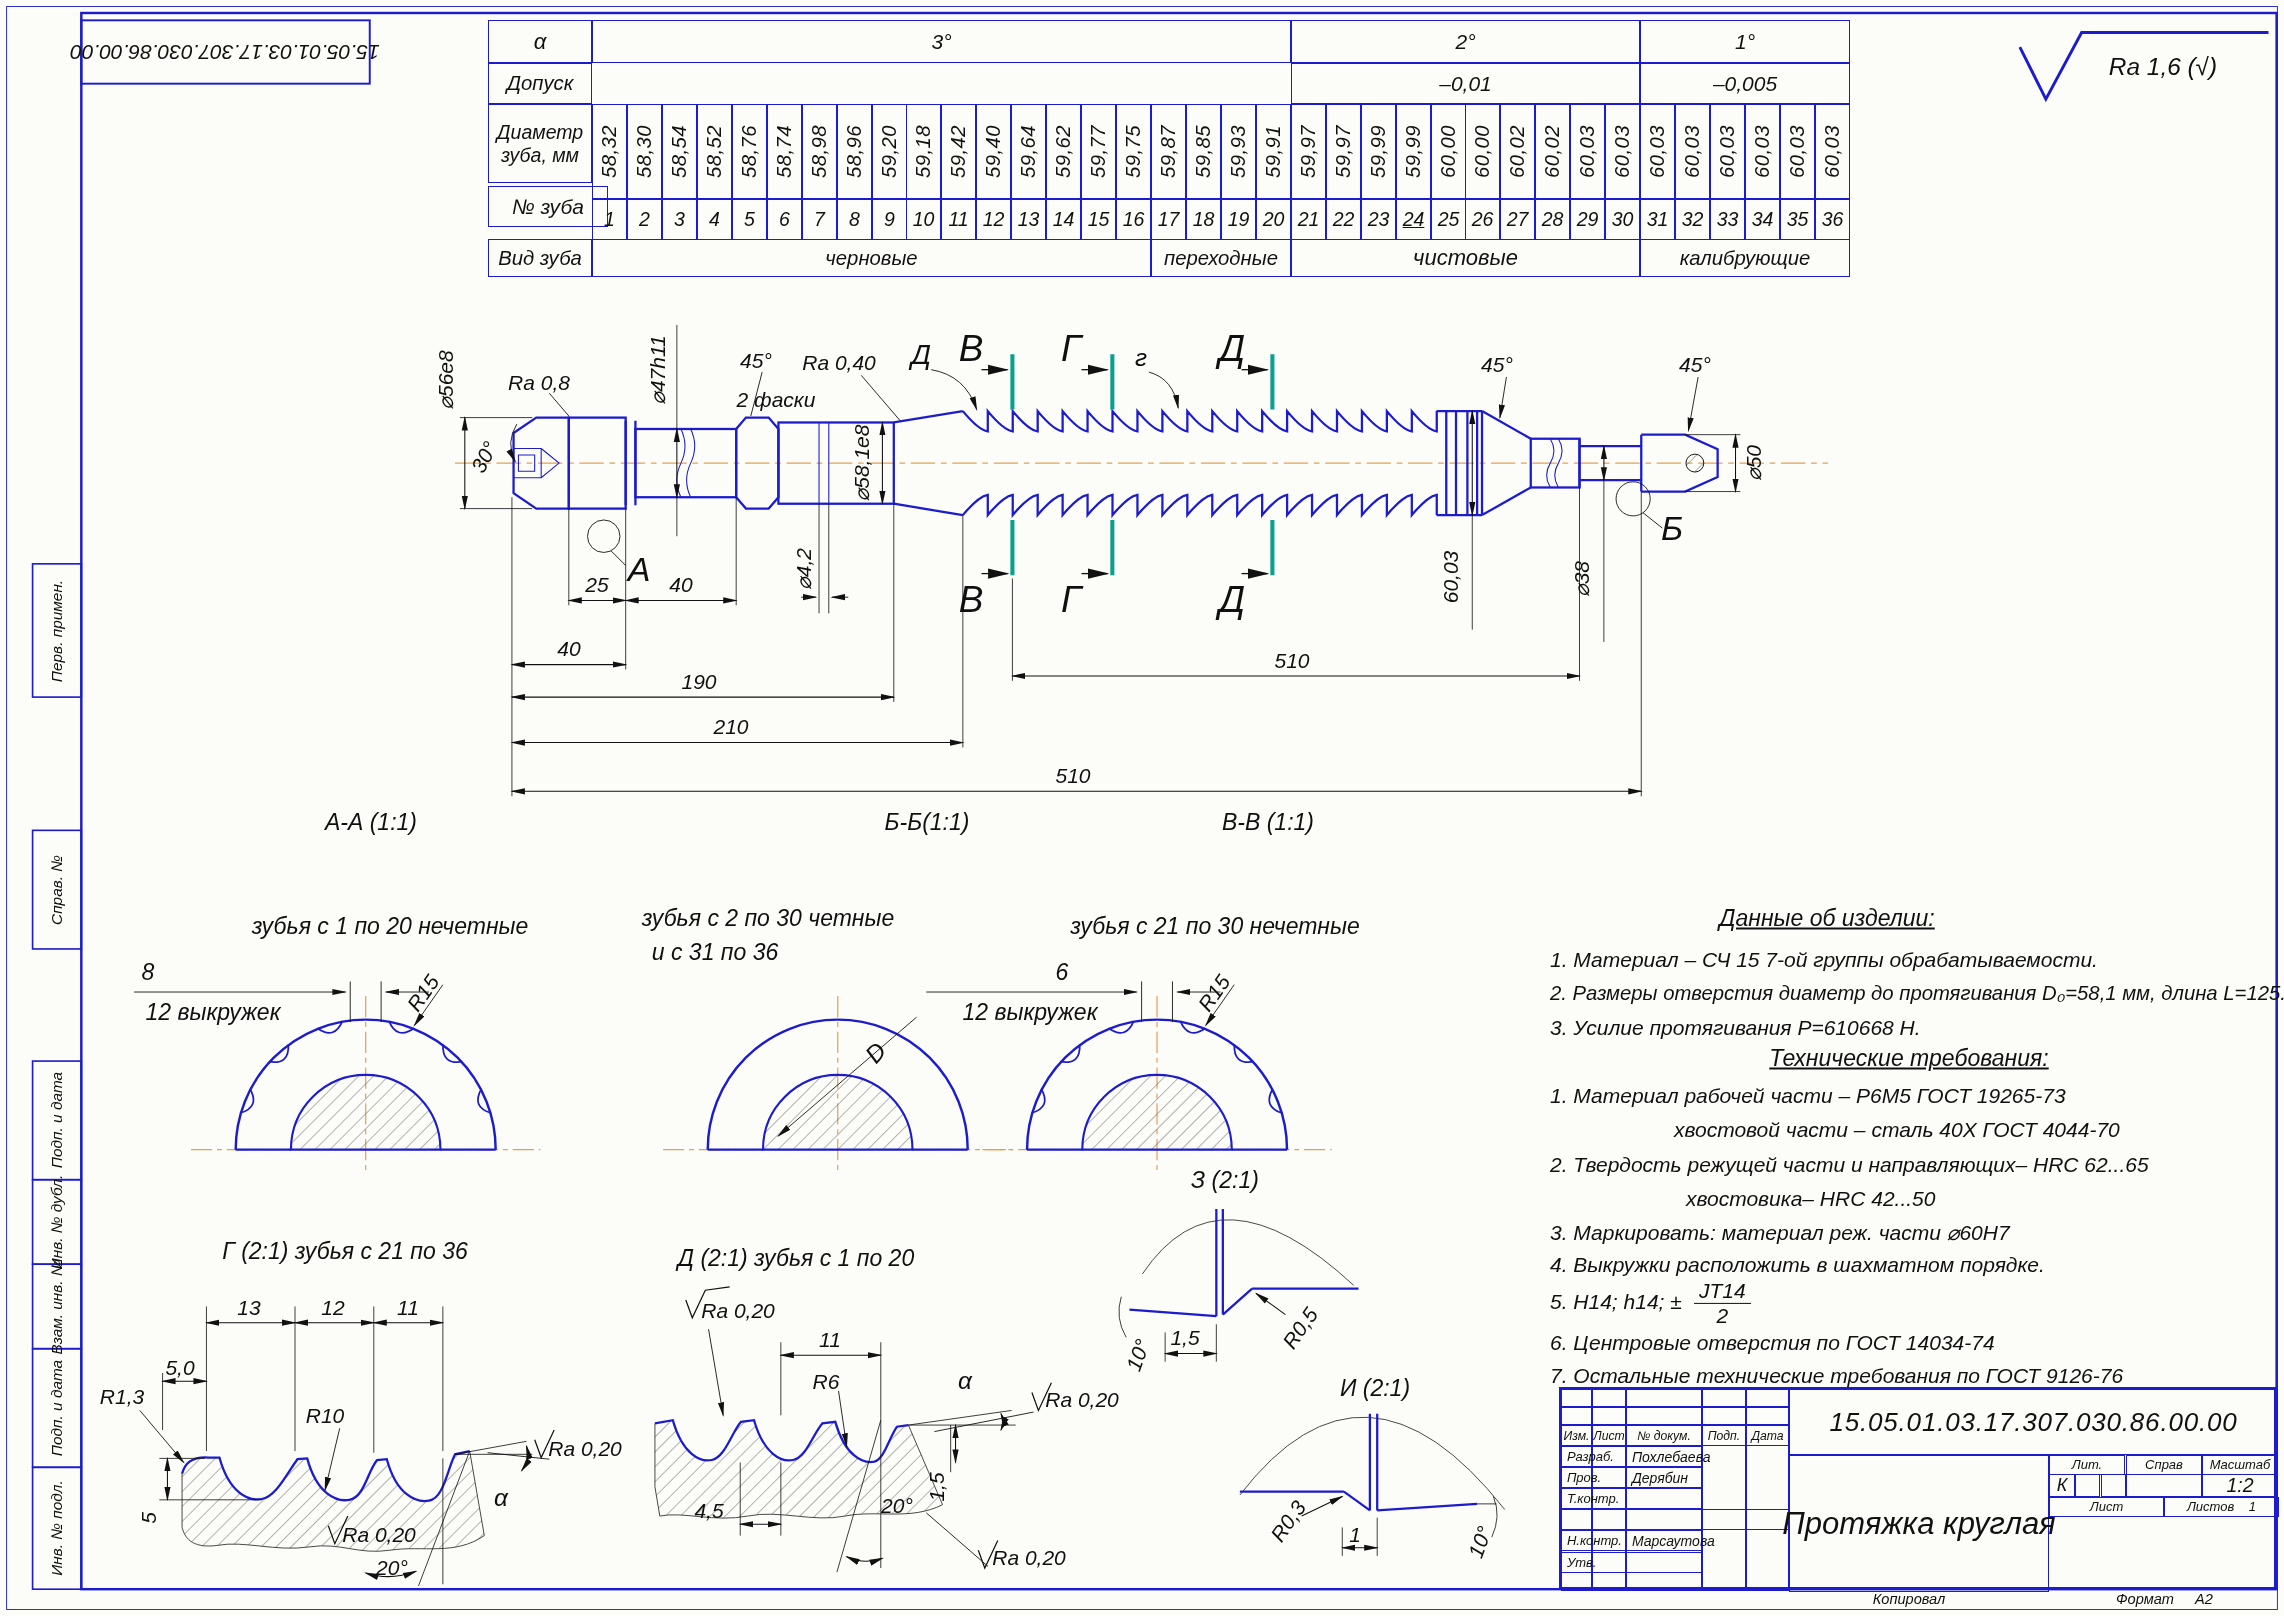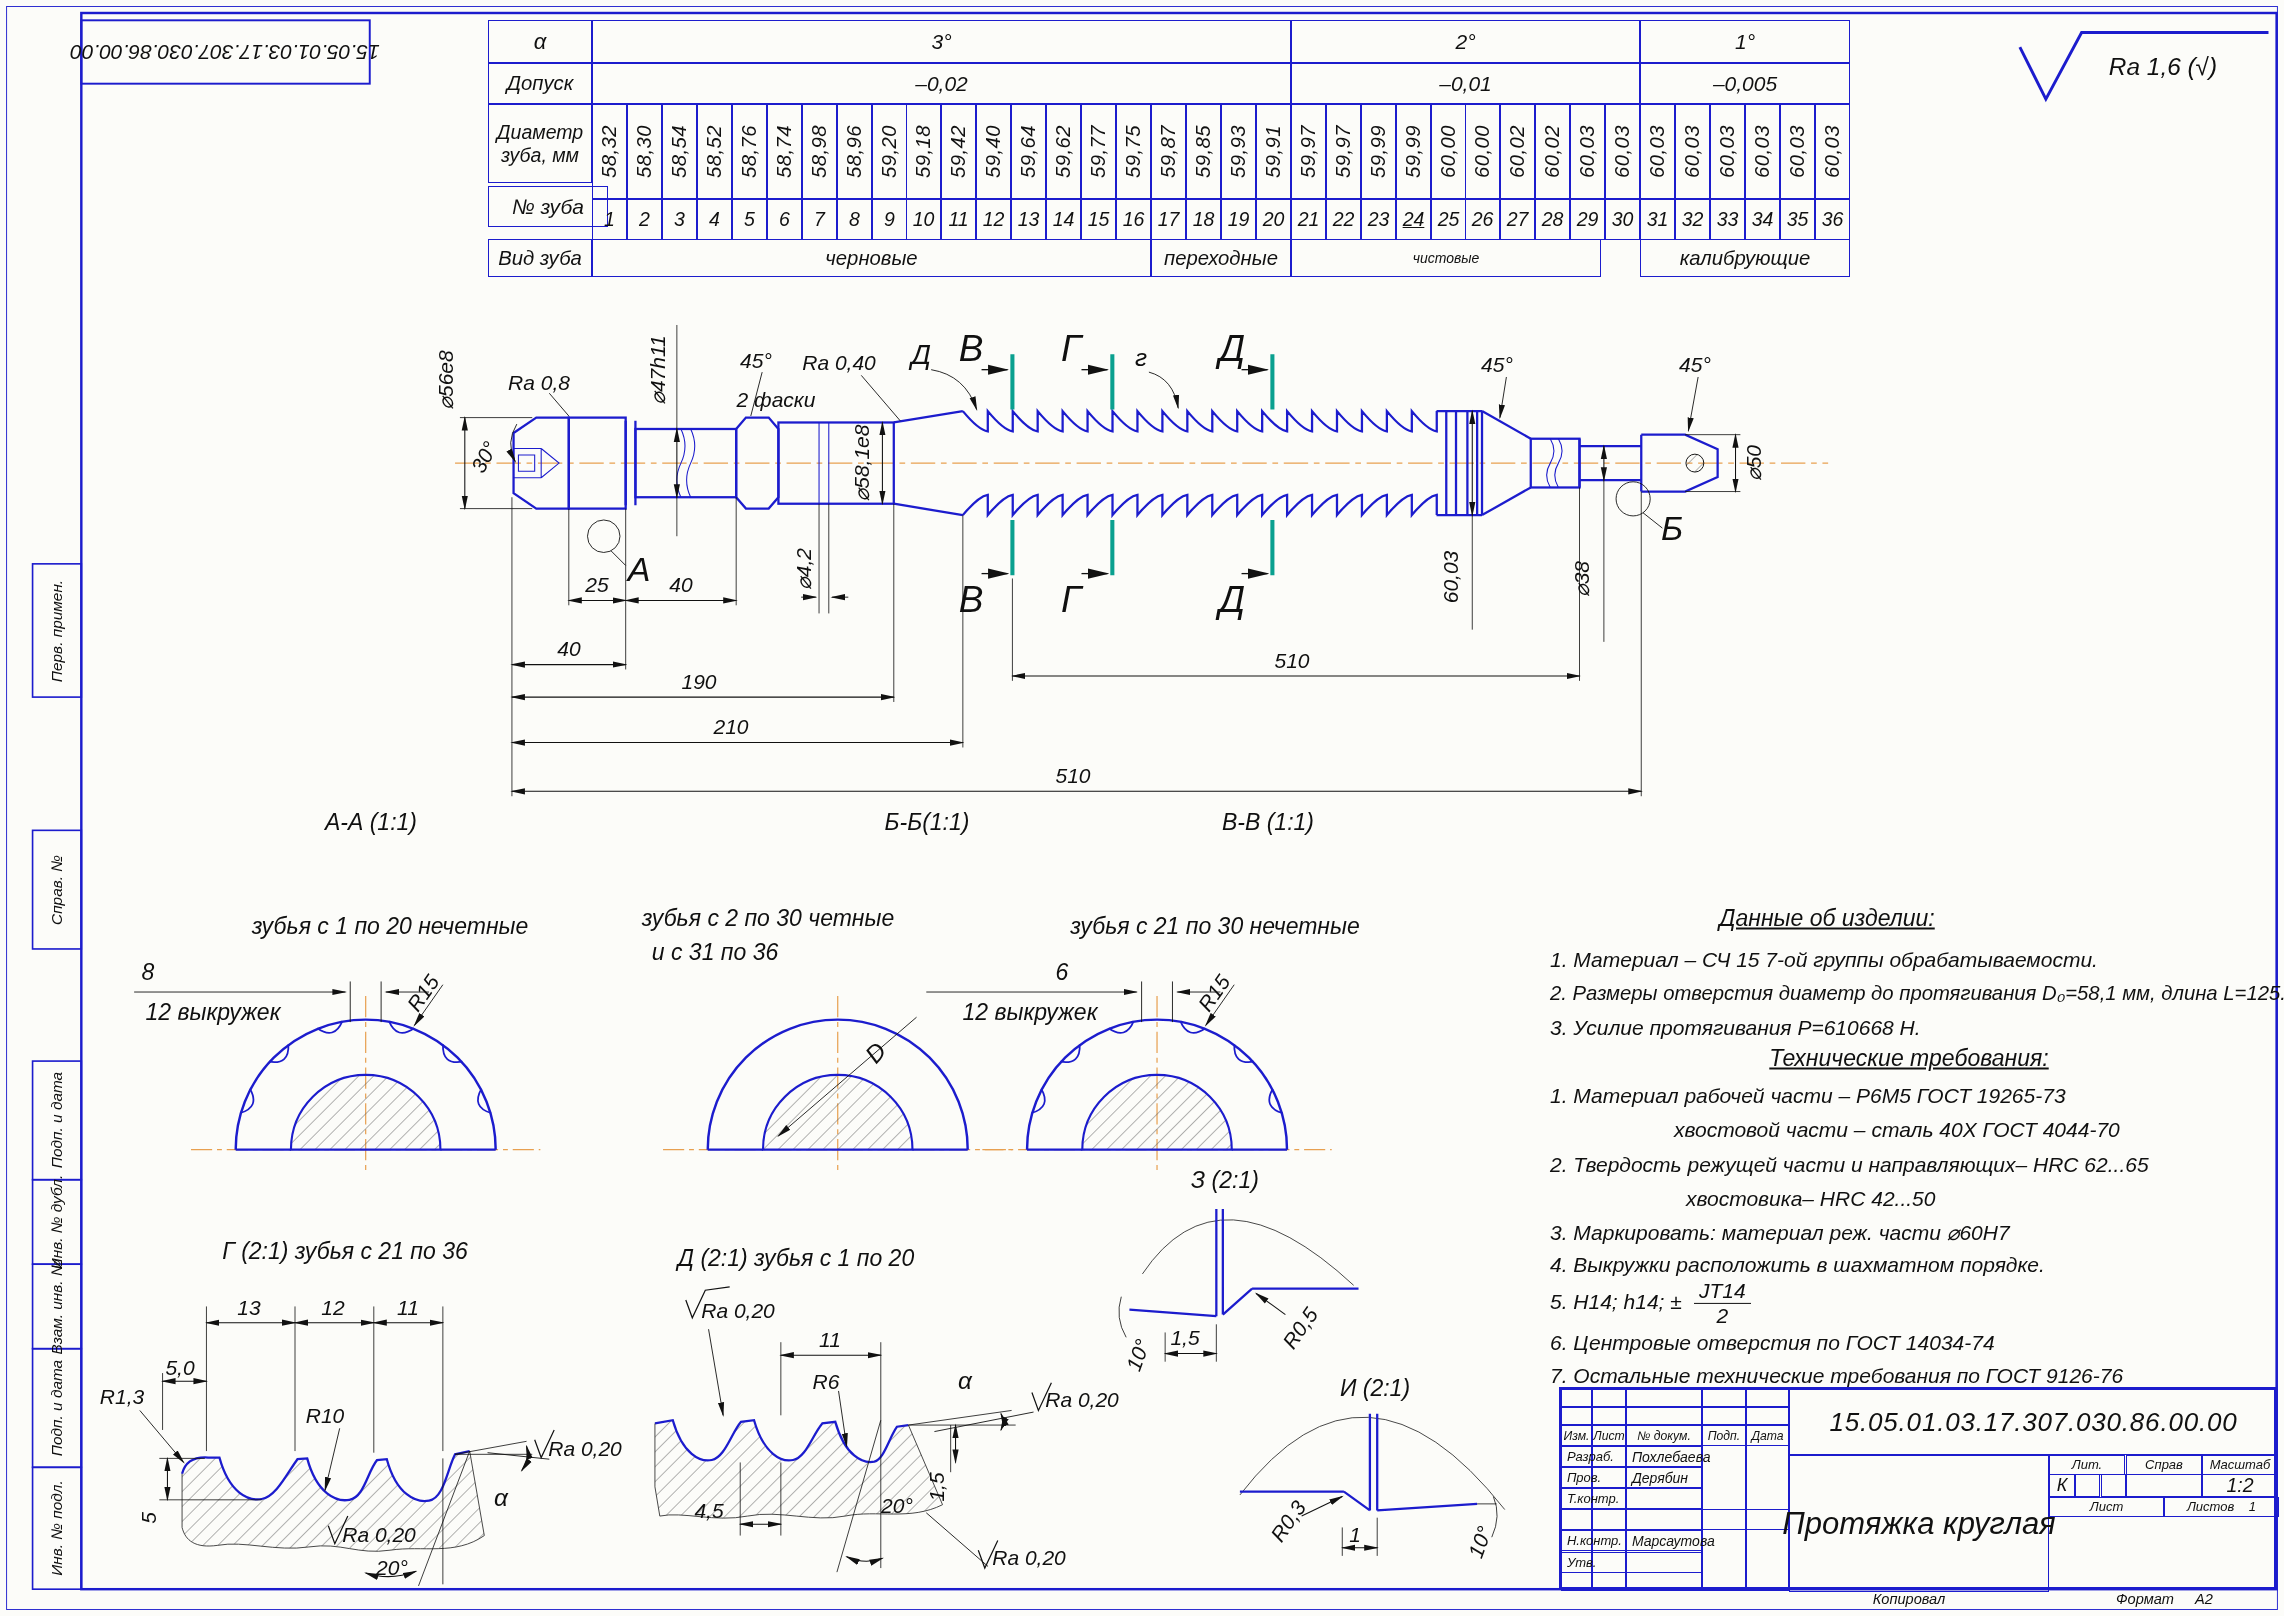--- a/index.html
+++ b/index.html
@@ -280,21 +280,20 @@
 </svg>
 
 <div id="dimtable">
       <div class="tcell" style="left: 0px; top: 0px; width: 104px; height: 43px; font-size: 22px;"><span>α</span></div>
       <div class="tcell" style="left: 0px; top: 43px; width: 104px; height: 41px; font-size: 20.3px;"><span>Допуск</span></div>
       <div class="tcell" style="left: 0px; top: 84px; width: 104px; height: 79px; font-size: 19.5px;"><span>Диаметр
 зуба, мм</span></div>
       <div class="tcell" style="left: 0px; top: 166px; width: 120px; height: 41px; font-size: 21px;"><span>№ зуба</span></div>
       <div class="tcell" style="left: 0px; top: 219px; width: 104px; height: 38px; font-size: 20.3px;"><span>Вид зуба</span></div>
       <div class="tcell" style="left: 104px; top: 0px; width: 699px; height: 43px; font-size: 21px;"><span>3°</span></div>
-      <div class="tcell" style="left: 104px; top: 43px; width: 699px; height: 41px; font-size: 21px;"><span>–0,02</span></div>
       <div class="tcell" style="left: 803px; top: 0px; width: 349px; height: 43px; font-size: 21px;"><span>2°</span></div>
       <div class="tcell" style="left: 803px; top: 43px; width: 349px; height: 41px; font-size: 21px;"><span>–0,01</span></div>
       <div class="tcell" style="left: 1152px; top: 0px; width: 210px; height: 43px; font-size: 21px;"><span>1°</span></div>
       <div class="tcell" style="left: 1152px; top: 43px; width: 210px; height: 41px; font-size: 21px;"><span>–0,005</span></div>
       <div class="tcell" style="left: 104px; top: 84px; width: 35px; height: 95px; font-size: 20.3px;"><span class="rotspan">58,32</span></div>
       <div class="tcell" style="left: 139px; top: 84px; width: 35px; height: 95px; font-size: 20.3px;"><span class="rotspan">58,30</span></div>
       <div class="tcell" style="left: 174px; top: 84px; width: 35px; height: 95px; font-size: 20.3px;"><span class="rotspan">58,54</span></div>
       <div class="tcell" style="left: 209px; top: 84px; width: 35px; height: 95px; font-size: 20.3px;"><span class="rotspan">58,52</span></div>
       <div class="tcell" style="left: 244px; top: 84px; width: 35px; height: 95px; font-size: 20.3px;"><span class="rotspan">58,76</span></div>
       <div class="tcell" style="left: 279px; top: 84px; width: 35px; height: 95px; font-size: 20.3px;"><span class="rotspan">58,74</span></div>
@@ -359,21 +358,21 @@
       <div class="tcell" style="left: 1082px; top: 179px; width: 35px; height: 41px; font-size: 19.5px;"><span>29</span></div>
       <div class="tcell" style="left: 1117px; top: 179px; width: 35px; height: 41px; font-size: 19.5px;"><span>30</span></div>
       <div class="tcell" style="left: 1152px; top: 179px; width: 35px; height: 41px; font-size: 19.5px;"><span>31</span></div>
       <div class="tcell" style="left: 1187px; top: 179px; width: 35px; height: 41px; font-size: 19.5px;"><span>32</span></div>
       <div class="tcell" style="left: 1222px; top: 179px; width: 35px; height: 41px; font-size: 19.5px;"><span>33</span></div>
       <div class="tcell" style="left: 1257px; top: 179px; width: 35px; height: 41px; font-size: 19.5px;"><span>34</span></div>
       <div class="tcell" style="left: 1292px; top: 179px; width: 35px; height: 41px; font-size: 19.5px;"><span>35</span></div>
       <div class="tcell" style="left: 1327px; top: 179px; width: 35px; height: 41px; font-size: 19.5px;"><span>36</span></div>
       <div class="tcell" style="left: 104px; top: 219px; width: 559px; height: 38px; font-size: 20.3px;"><span>черновые</span></div>
       <div class="tcell" style="left: 663px; top: 219px; width: 140px; height: 38px; font-size: 20.3px;"><span>переходные</span></div>
-      <div class="tcell" style="left: 803px; top: 219px; width: 310px; height: 38px; font-size: 14px;"><span>чистовые</span></div>
+      <div class="tcell" style="left: 803px; top: 219px; width: 349px; height: 38px; font-size: 22px;"><span>чистовые</span></div>
       <div class="tcell" style="left: 1152px; top: 219px; width: 210px; height: 38px; font-size: 20.3px;"><span>калибрующие</span></div>
     </div>
 
 <span class="t rot180 s26" style="left:225px;top:52px">15.05.01.03.17.307.030.86.00.00</span>
 <span class="t s30" style="left:2163px;top:67px">Ra 1,6 (√)</span>
 
 <span class="t r90 s19" style="left:57px;top:631px">Перв. примен.</span>
 <span class="t r90 s19" style="left:57px;top:890px">Справ. №</span>
 <span class="t r90 s19" style="left:57px;top:1120px">Подп. и дата</span>
 <span class="t r90 s19" style="left:57px;top:1222px">Инв. № дубл.</span>

